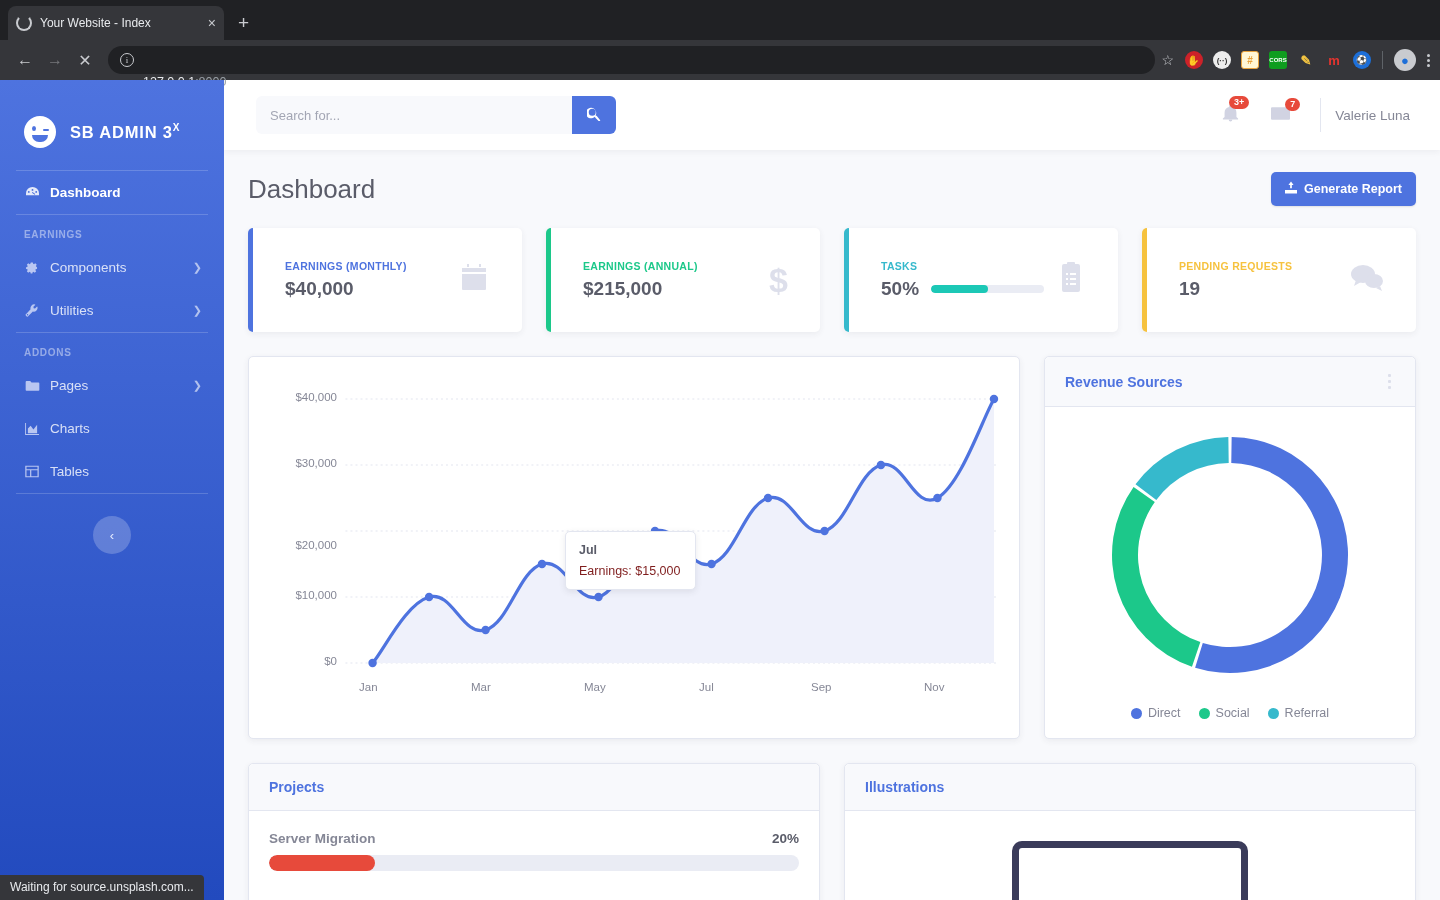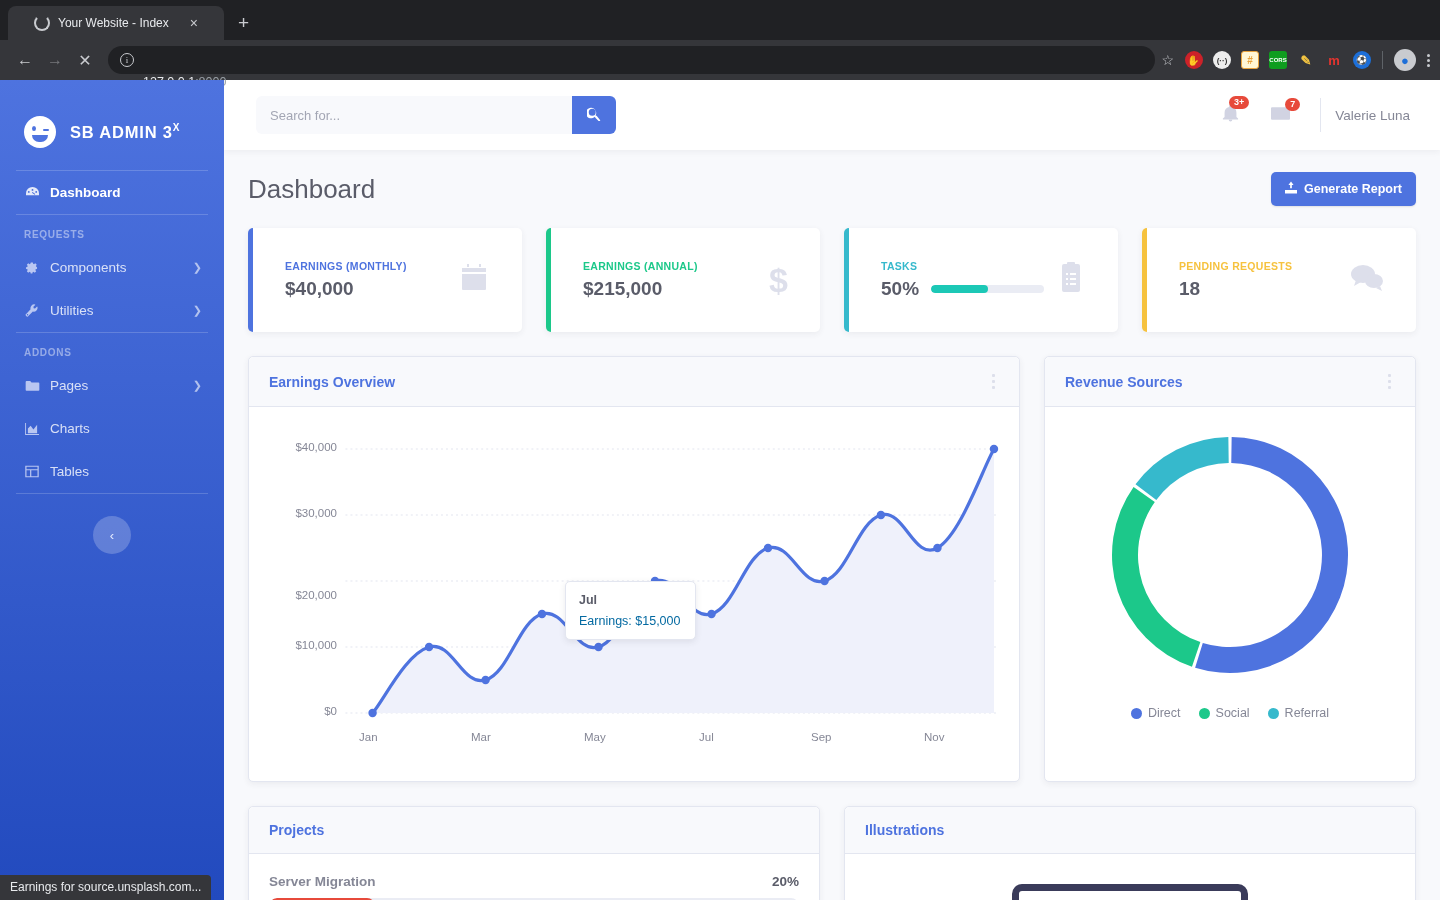--- a/index.html
+++ b/index.html
@@ -7,21 +7,21 @@
     width: 1440px; height: 900px;
     font-family: "Liberation Sans", sans-serif;
     overflow: hidden; background: #f8f9fc;
   }
 
   
   .browser { width: 1440px; height: 80px; background: #202124; position: relative; }
   .tabstrip { height: 40px; background: #202124; display: flex; align-items: flex-end; padding-left: 8px; }
   .tab {
     width: 216px; height: 34px; background: #35363a; border-radius: 8px 8px 0 0;
-    display: flex; align-items: center; padding: 0 26px; gap: 8px; position: relative;
+    display: flex; align-items: center; padding: 0 8px; gap: 8px; position: relative;
   }
   .tab-favicon { width: 16px; height: 16px; border-radius: 50%; border: 2px solid #c9cbcf; border-top-color: transparent; flex: 0 0 auto; }
   .tab-title { color: #e8eaed; font-size: 12px; white-space: nowrap; overflow: hidden; text-overflow: ellipsis; flex: 1; }
   .tab-close { color: #c9cbcf; font-size: 14px; line-height: 1; cursor: pointer; }
   .tab-new { color: #c9cbcf; font-size: 19px; margin-left: 14px; margin-bottom: 6px; cursor: pointer; }
 
   .toolbar { height: 40px; background: #35363a; display: flex; align-items: center; padding: 0 10px; gap: 0; }
   .nav-btn { width: 30px; height: 30px; display: flex; align-items: center; justify-content: center; color: #c9cbcf; font-size: 16px; cursor: pointer; }
   .nav-btn.disabled { color: #75777b; }
   .omnibox {
@@ -115,21 +115,21 @@
   .card-body { padding: 20px; }
 
   .chart-card { flex: 1 1 auto; }
   .donut-card { width: 372px; flex: 0 0 372px; }
 
   
   .linechart { position: relative; width: 100%; height: 350px; }
   .tooltip { position: absolute; background: #fff; border: 1px solid #e3e6f0; border-radius: 5px;
              padding: 11px 13px; box-shadow: 0 2px 6px rgba(58,59,69,0.1); width: 131px; }
   .tt-title { font-size: 12.5px; font-weight: 700; color: #5a5c69; margin-bottom: 7px; }
-  .tt-body { font-size: 12.5px; color: #0369a1; }
+  .tt-body { font-size: 12.5px; color: #7f1d1d; }
 
   
   .legend { display: flex; justify-content: center; gap: 18px; margin-top: 14px; }
   .legend-item { display: flex; align-items: center; gap: 6px; font-size: 12.5px; color: #858796; cursor: pointer; }
   .dot { width: 11px; height: 11px; border-radius: 50%; }
 
   
   .bottom-row { display: flex; gap: 24px; }
   .projects-card { width: 572px; flex: 0 0 572px; }
   .illus-card { flex: 1 1 auto; }
@@ -200,21 +200,21 @@
       <div class="nav-item active">
         <span class="nav-ico">
           <svg width="15" height="13" viewBox="0 0 16 14">
               <path fill="#fff" d="M8 1a7 7 0 00-7 7v2h14V8a7 7 0 00-7-7zm0 2.2a1 1 0 110 2 1 1 0 010-2zM4 5.4a1 1 0 110 2 1 1 0 010-2zm8 0a1 1 0 110 2 1 1 0 010-2zM8 6.4l3 2.1-.6.9L7.4 7.3z"></path>
             </svg>
         </span>
         <span>Dashboard</span>
       </div>
 
       <div class="side-hr"></div>
-      <div class="nav-head">REQUESTS</div>
+      <div class="nav-head">EARNINGS</div>
 
       <div class="nav-item">
         <span class="nav-ico">
           <svg width="14" height="14" viewBox="0 0 16 16">
               <path fill="#cfd8f7" d="M8 5.2A2.8 2.8 0 108 10.8 2.8 2.8 0 008 5.2zm0 4.2a1.4 1.4 0 110-2.8 1.4 1.4 0 010 2.8zM14 6.9l-1.2-.2a5 5 0 00-.4-1l.8-1a.5.5 0 000-.7l-1.2-1.2a.5.5 0 00-.7 0l-1 .8a5 5 0 00-1-.4L9.1 2a.5.5 0 00-.5-.4H6.9a.5.5 0 00-.5.4l-.2 1.2a5 5 0 00-1 .4l-1-.8a.5.5 0 00-.7 0L2.3 4a.5.5 0 000 .7l.8 1a5 5 0 00-.4 1L1.5 7a.5.5 0 00-.4.5v1.1c0 .2.2.4.4.5l1.2.2c.1.3.2.7.4 1l-.8 1a.5.5 0 000 .7l1.2 1.2c.2.2.5.2.7 0l1-.8c.3.2.7.3 1 .4l.2 1.2c0 .2.3.4.5.4h1.1c.2 0 .5-.2.5-.4l.2-1.2c.3-.1.7-.2 1-.4l1 .8c.2.2.5.2.7 0l1.2-1.2a.5.5 0 000-.7l-.8-1c.2-.3.3-.7.4-1l1.2-.2c.2 0 .4-.3.4-.5V7.4c0-.2-.2-.5-.4-.5z"></path>
             </svg>
         </span>
         <span>Components</span>
         <span class="nav-chevron">❯</span>
       </div>
@@ -351,44 +351,36 @@
             <span class="stat-icon">
               <svg width="30" height="32" viewBox="0 0 28 32">
                   <path fill="#dddfeb" d="M18 2h3a2 2 0 012 2v24a2 2 0 01-2 2H7a2 2 0 01-2-2V4a2 2 0 012-2h3V1a1 1 0 011-1h6a1 1 0 011 1zm-7 9h-2v2h2zm0 5h-2v2h2zm0 5h-2v2h2zm8-10h-6v2h6zm0 5h-6v2h6zm0 5h-6v2h6z"></path>
                 </svg>
             </span>
           </div>
 
           <div class="stat" style="border-left-color:#f6c23e">
             <div class="stat-body">
               <div class="stat-label" style="color:#f6c23e">PENDING REQUESTS</div>
-              <div class="stat-value">18</div>
+              <div class="stat-value">19</div>
             </div>
             <span class="stat-icon">
               <svg width="34" height="30" viewBox="0 0 34 30">
                   <ellipse cx="13" cy="11" rx="12" ry="9" fill="#dddfeb"></ellipse>
                   <path fill="#dddfeb" d="M6 17l-2 6 7-4z"></path>
                   <ellipse cx="24" cy="18" rx="9" ry="7" fill="#dddfeb"></ellipse>
                   <path fill="#dddfeb" d="M30 23l2 5-6-3z"></path>
                 </svg>
             </span>
           </div>
         </div>
 
         <div class="cards-row">
 
           <div class="card chart-card">
-            <div class="card-header">
-              <span class="card-title">Earnings Overview</span>
-              <span class="card-menu">
-                  <i></i>
-                  <i></i>
-                  <i></i>
-                </span>
-            </div>
             <div class="card-body" style="padding:14px 18px 10px">
               <div class="linechart">
                 <svg width="100%" height="350" viewBox="0 0 730 350" preserveAspectRatio="none" style="position:absolute;inset:0">
 
                   <g stroke="#e3e6f0" stroke-width="1" stroke-dasharray="2,3">
                     <line x1="78" y1="27" x2="728" y2="27"></line>
                     <line x1="78" y1="93" x2="728" y2="93"></line>
                     <line x1="78" y1="159" x2="728" y2="159"></line>
                     <line x1="78" y1="225" x2="728" y2="225"></line>
                     <line x1="78" y1="291" x2="728" y2="291"></line>
@@ -508,14 +500,14 @@
             <div class="card-body">
               <div class="laptop"></div>
             </div>
           </div>
         </div>
 
       </div>
     </div>
   </div>
 
-  <div class="statusbar">Earnings for source.unsplash.com...</div>
+  <div class="statusbar">Waiting for source.unsplash.com...</div>
 </div>
 
 </body></html>

